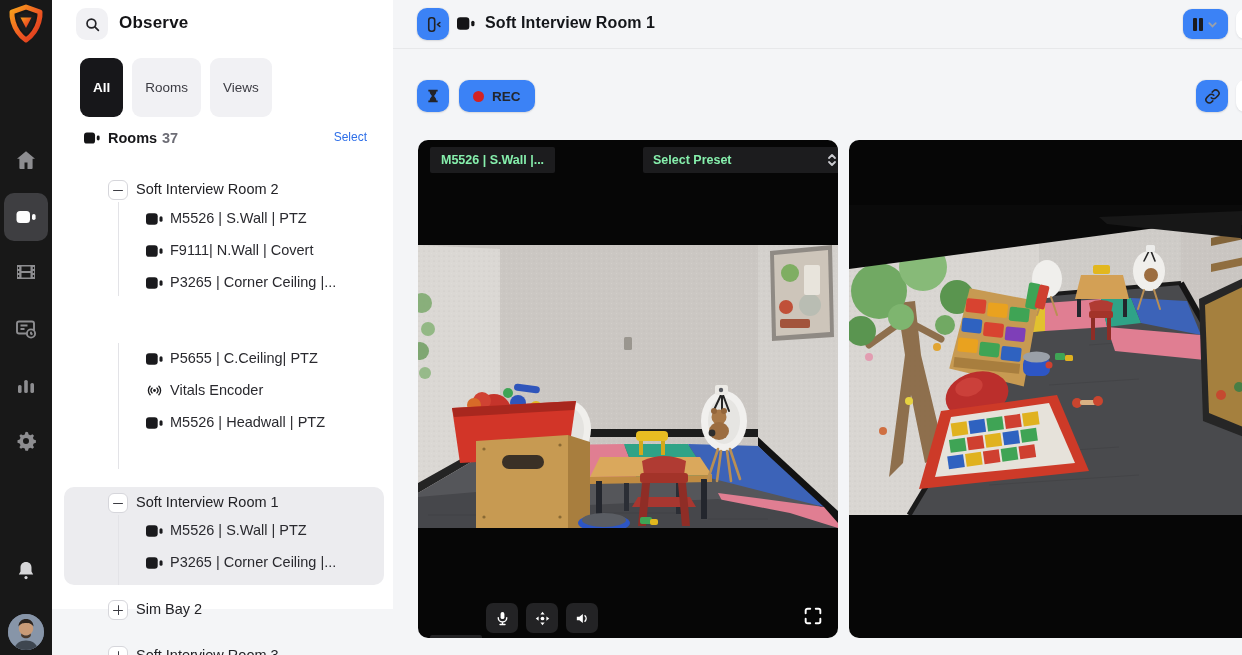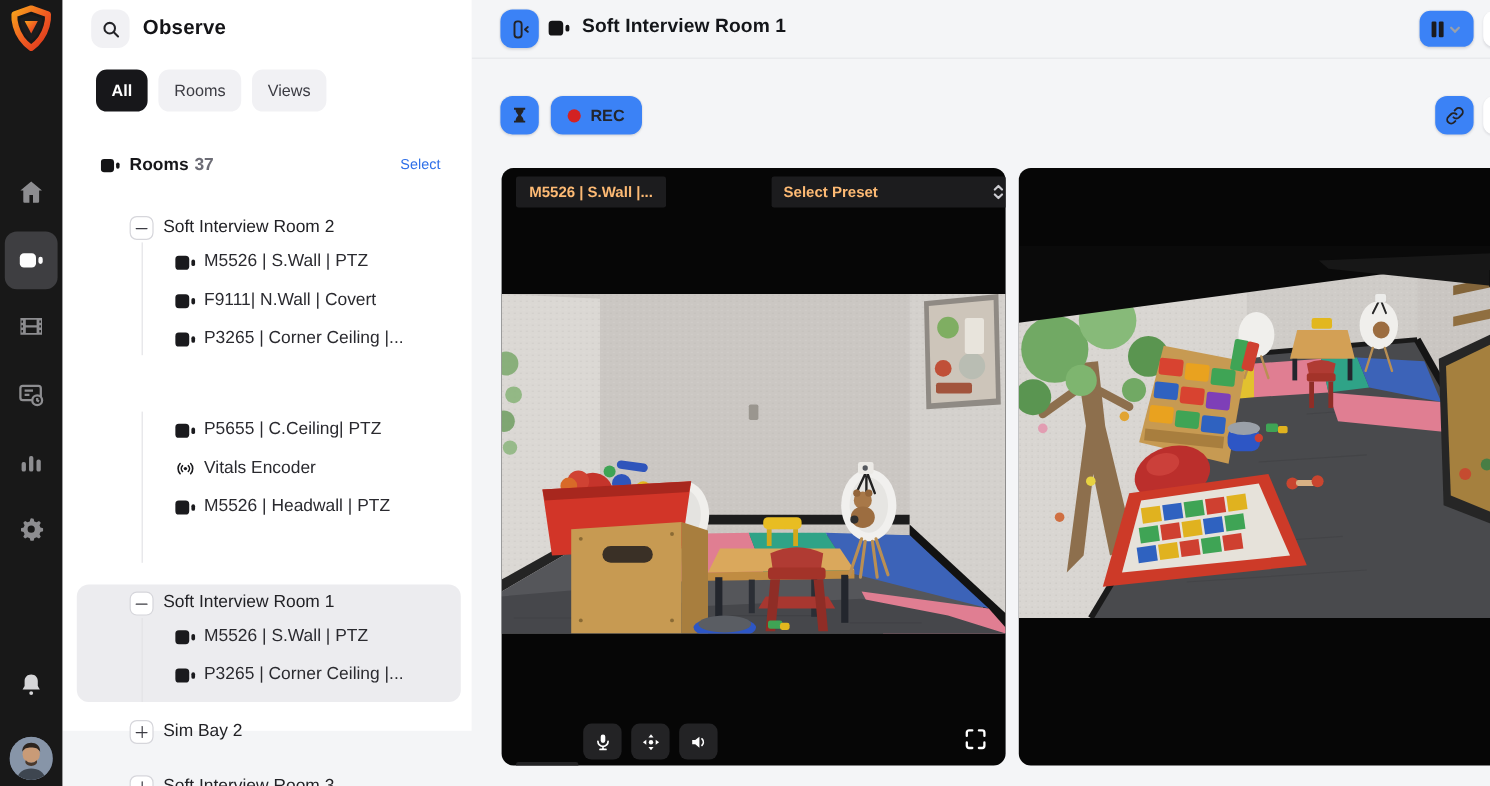--- a/index.html
+++ b/index.html
@@ -17,21 +17,21 @@
   .avatar{position:absolute;left:8px;top:614px;width:36px;height:36px;border-radius:50%;overflow:hidden;background:#6c7890;}
   .avatar svg{width:36px;height:36px;display:block;}
 
   
   .panel{position:absolute;left:52px;top:0;width:341px;height:609px;background:#ffffff;z-index:4;}
   .icon-btn{display:flex;align-items:center;justify-content:center;border-radius:10px;}
   .search-btn{position:absolute;left:24px;top:8px;width:32px;height:32px;background:#f1f1f4;color:#232327;}
   .search-btn svg{width:17px;height:17px;}
   .panel-title{position:absolute;left:67px;top:13px;font-size:17px;font-weight:700;color:#141417;letter-spacing:.2px;}
   .tabs{position:absolute;left:28px;top:58px;display:flex;gap:9px;}
-  .tab{height:27px;display:inline-flex;align-items:center;padding:4px 13px;border-radius:9px;background:#f1f1f4;color:#3c3c43;font-size:13.5px;font-weight:500;}
+  .tab{height:27px;display:inline-flex;align-items:center;padding:16px 13px;border-radius:9px;background:#f1f1f4;color:#3c3c43;font-size:13.5px;font-weight:500;}
   .tab.active{background:#17171a;color:#ffffff;font-weight:700;}
   .rooms-head{position:absolute;left:0;right:0;top:128px;height:22px;}
   .rooms-head .cam{position:absolute;left:32px;top:3px;width:17px;height:14px;color:#141416;}
   .rooms-head .lbl{position:absolute;left:56px;top:2px;font-size:14.5px;font-weight:700;color:#17171a;}
   .rooms-head .cnt{position:absolute;left:110px;top:2px;font-size:14.5px;font-weight:700;color:#6d6d76;}
   .rooms-head .sel{position:absolute;right:26px;top:2px;font-size:12px;color:#2e6fe8;cursor:pointer;}
 
   .tree{position:absolute;left:0;top:0;right:0;bottom:0;}
   .sel-bg{position:absolute;left:12px;right:9px;top:487px;height:98px;background:#ececef;border-radius:10px;}
   .guide{position:absolute;left:66px;width:1px;background:#e3e3e7;}
@@ -64,21 +64,21 @@
   .link-btn{position:absolute;left:803px;top:32px;width:32px;height:32px;}
   .link-btn svg{width:17px;height:17px;}
 
   
   .tile{position:absolute;top:140px;width:420px;height:498px;background:#060606;border-radius:10px;overflow:hidden;}
   .tile1{left:25px;}
   .tile2{left:456px;}
   .scene{position:absolute;left:0;width:420px;display:block;}
   .scene1{top:105px;height:283px;}
   .scene2{top:65px;height:310px;}
-  .vchip{position:absolute;background:rgba(30,30,32,.94);border-radius:2px;color:#fdba74;display:flex;align-items:center;}
+  .vchip{position:absolute;background:rgba(30,30,32,.94);border-radius:2px;color:#86efac;display:flex;align-items:center;}
   .cam-label{left:12px;top:7px;height:26px;padding:0 11px;font-size:12.5px;font-weight:600;}
   .preset{left:225px;top:7px;width:185px;height:26px;padding:0 10px;font-size:12.5px;font-weight:600;justify-content:space-between;}
   .preset svg{width:12px;height:14px;color:#cbcbd0;}
   .zoom-chip{left:12px;top:463px;height:30px;padding:0 10px;font-size:12.5px;font-weight:600;background:#232325;margin-top:32px;}
   .ctl{position:absolute;top:463px;width:32px;height:30px;background:#232325;border-radius:7px;display:flex;align-items:center;justify-content:center;color:#fff;}
   .ctl svg{width:17px;height:17px;}
   .fs-btn{position:absolute;left:384px;top:465px;width:26px;height:26px;color:#fff;}
   .fs-btn svg{width:22px;height:22px;}
 </style>
 </head>

